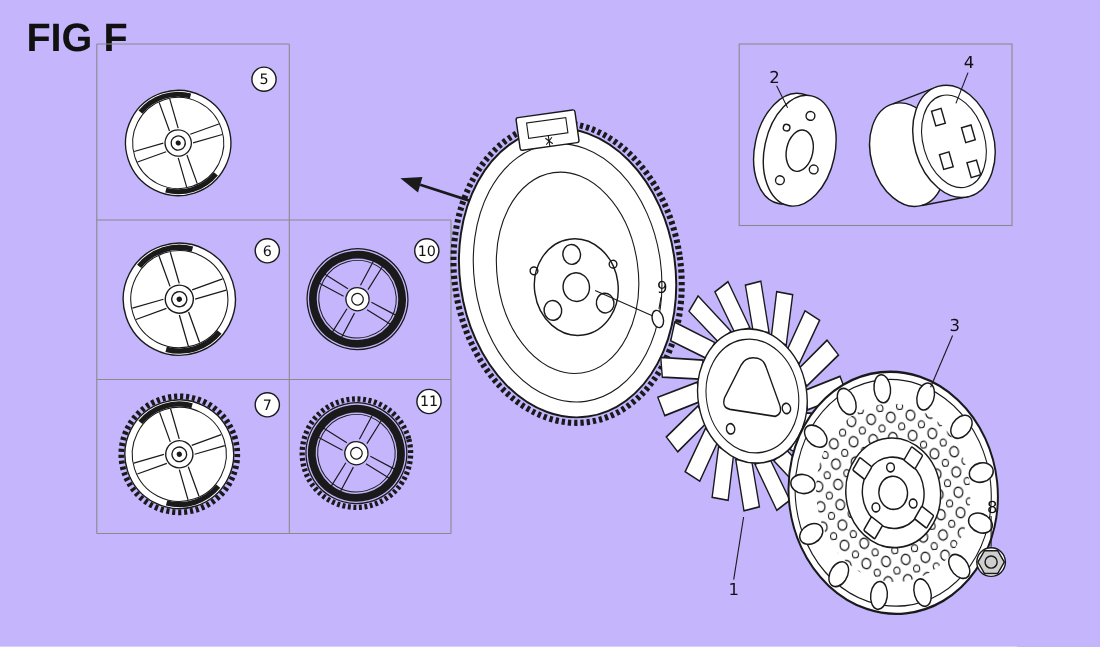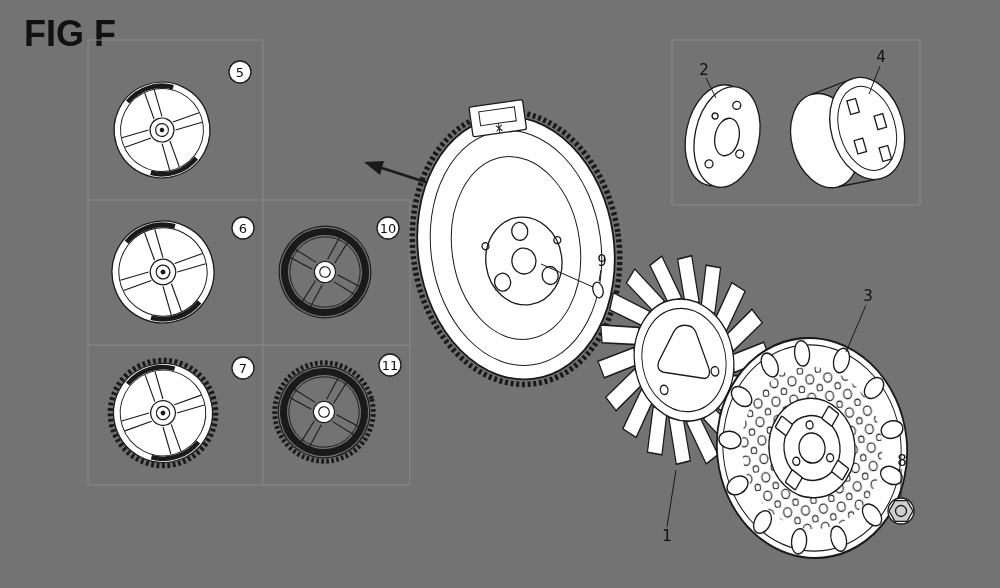--- a/index.html
+++ b/index.html
@@ -1,16 +1,16 @@
 <!DOCTYPE html>
 <html><head>
 <meta charset="utf-8">
 <style>
   html,body{margin:0;padding:0;background:#fff;}
-  .stage{position:relative;width:1000px;height:588px;background:#737373;overflow:hidden;
+  .stage{position:relative;width:1000px;height:588px;background:#c4b5fd;overflow:hidden;
          font-family:"Liberation Sans",sans-serif;}
   svg{display:block;}
   .title   {font:bold 36px "Liberation Sans",sans-serif;fill:#111;}
   .circText{font:13px "DejaVu Sans",sans-serif;fill:#111;text-anchor:middle;}
   .callText{font:15px "DejaVu Sans",sans-serif;fill:#111;text-anchor:middle;}
   .grid {stroke:#8a8a8a;stroke-width:1;fill:none;}
   .s1   {stroke:#1a1a1a;stroke-width:1.3;fill:none;}
   .s1w  {stroke:#1a1a1a;stroke-width:1.3;fill:#fff;}
   .s2w  {stroke:#1a1a1a;stroke-width:1.8;fill:#fff;}
   .thin {stroke:#1a1a1a;stroke-width:1;fill:none;}

